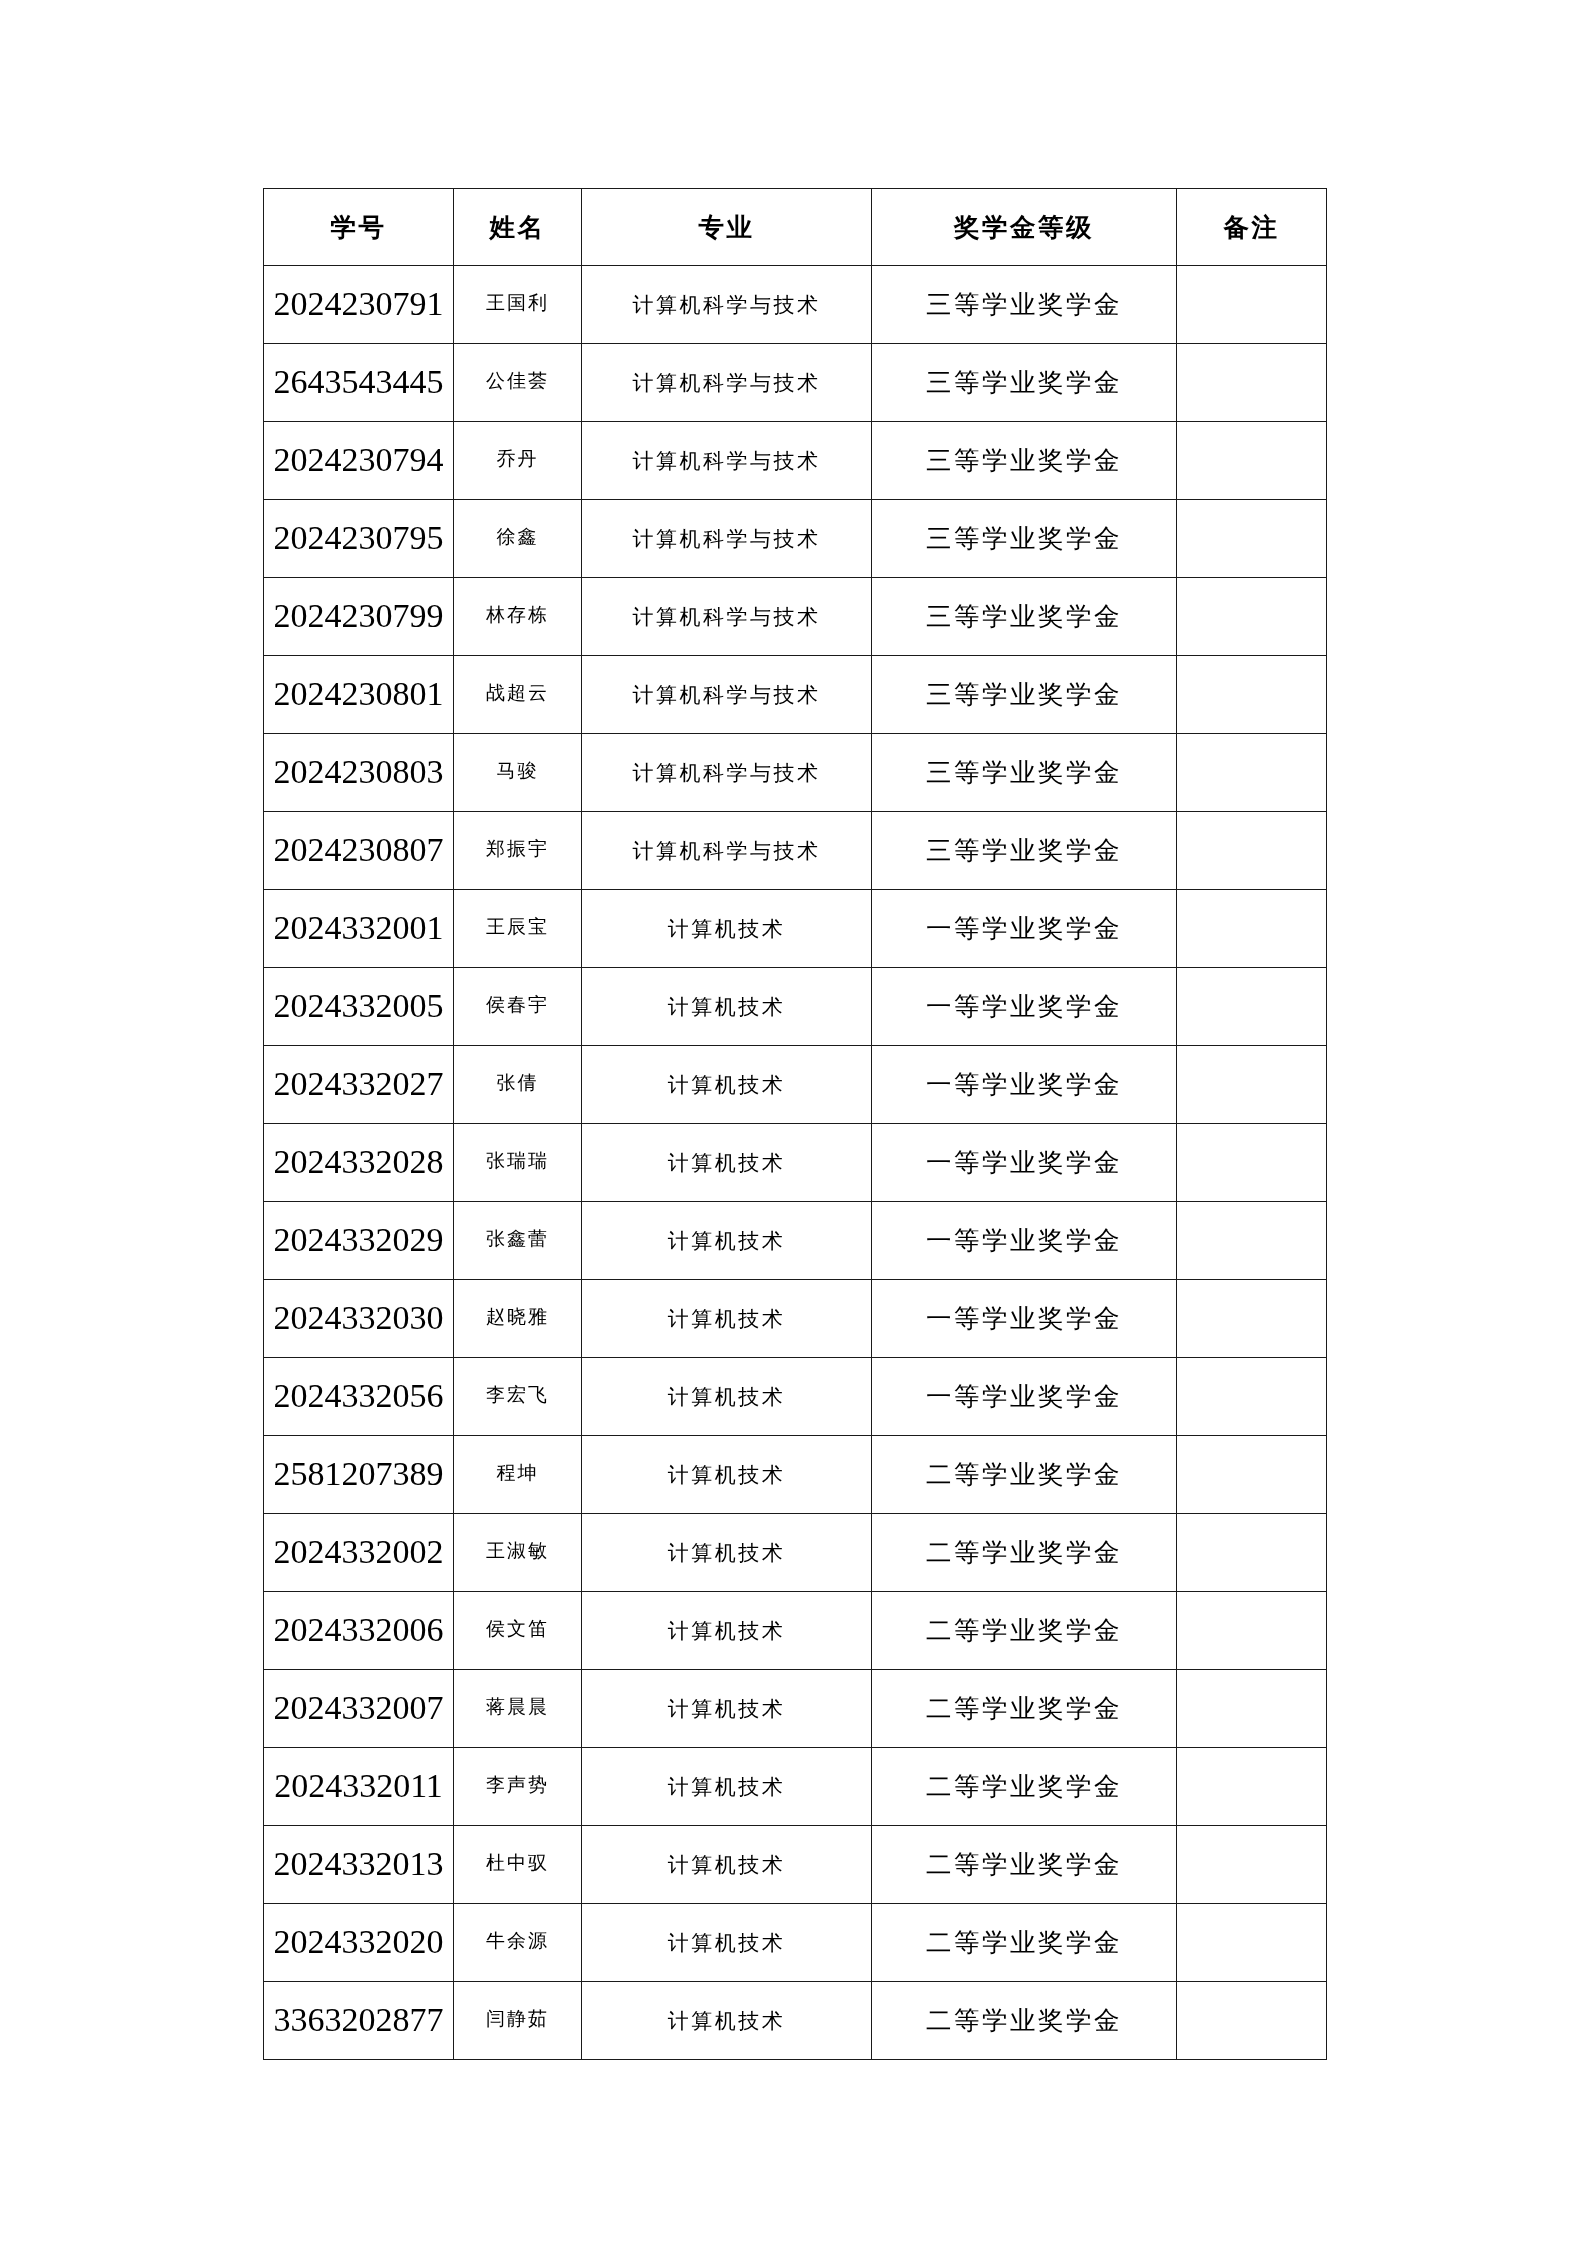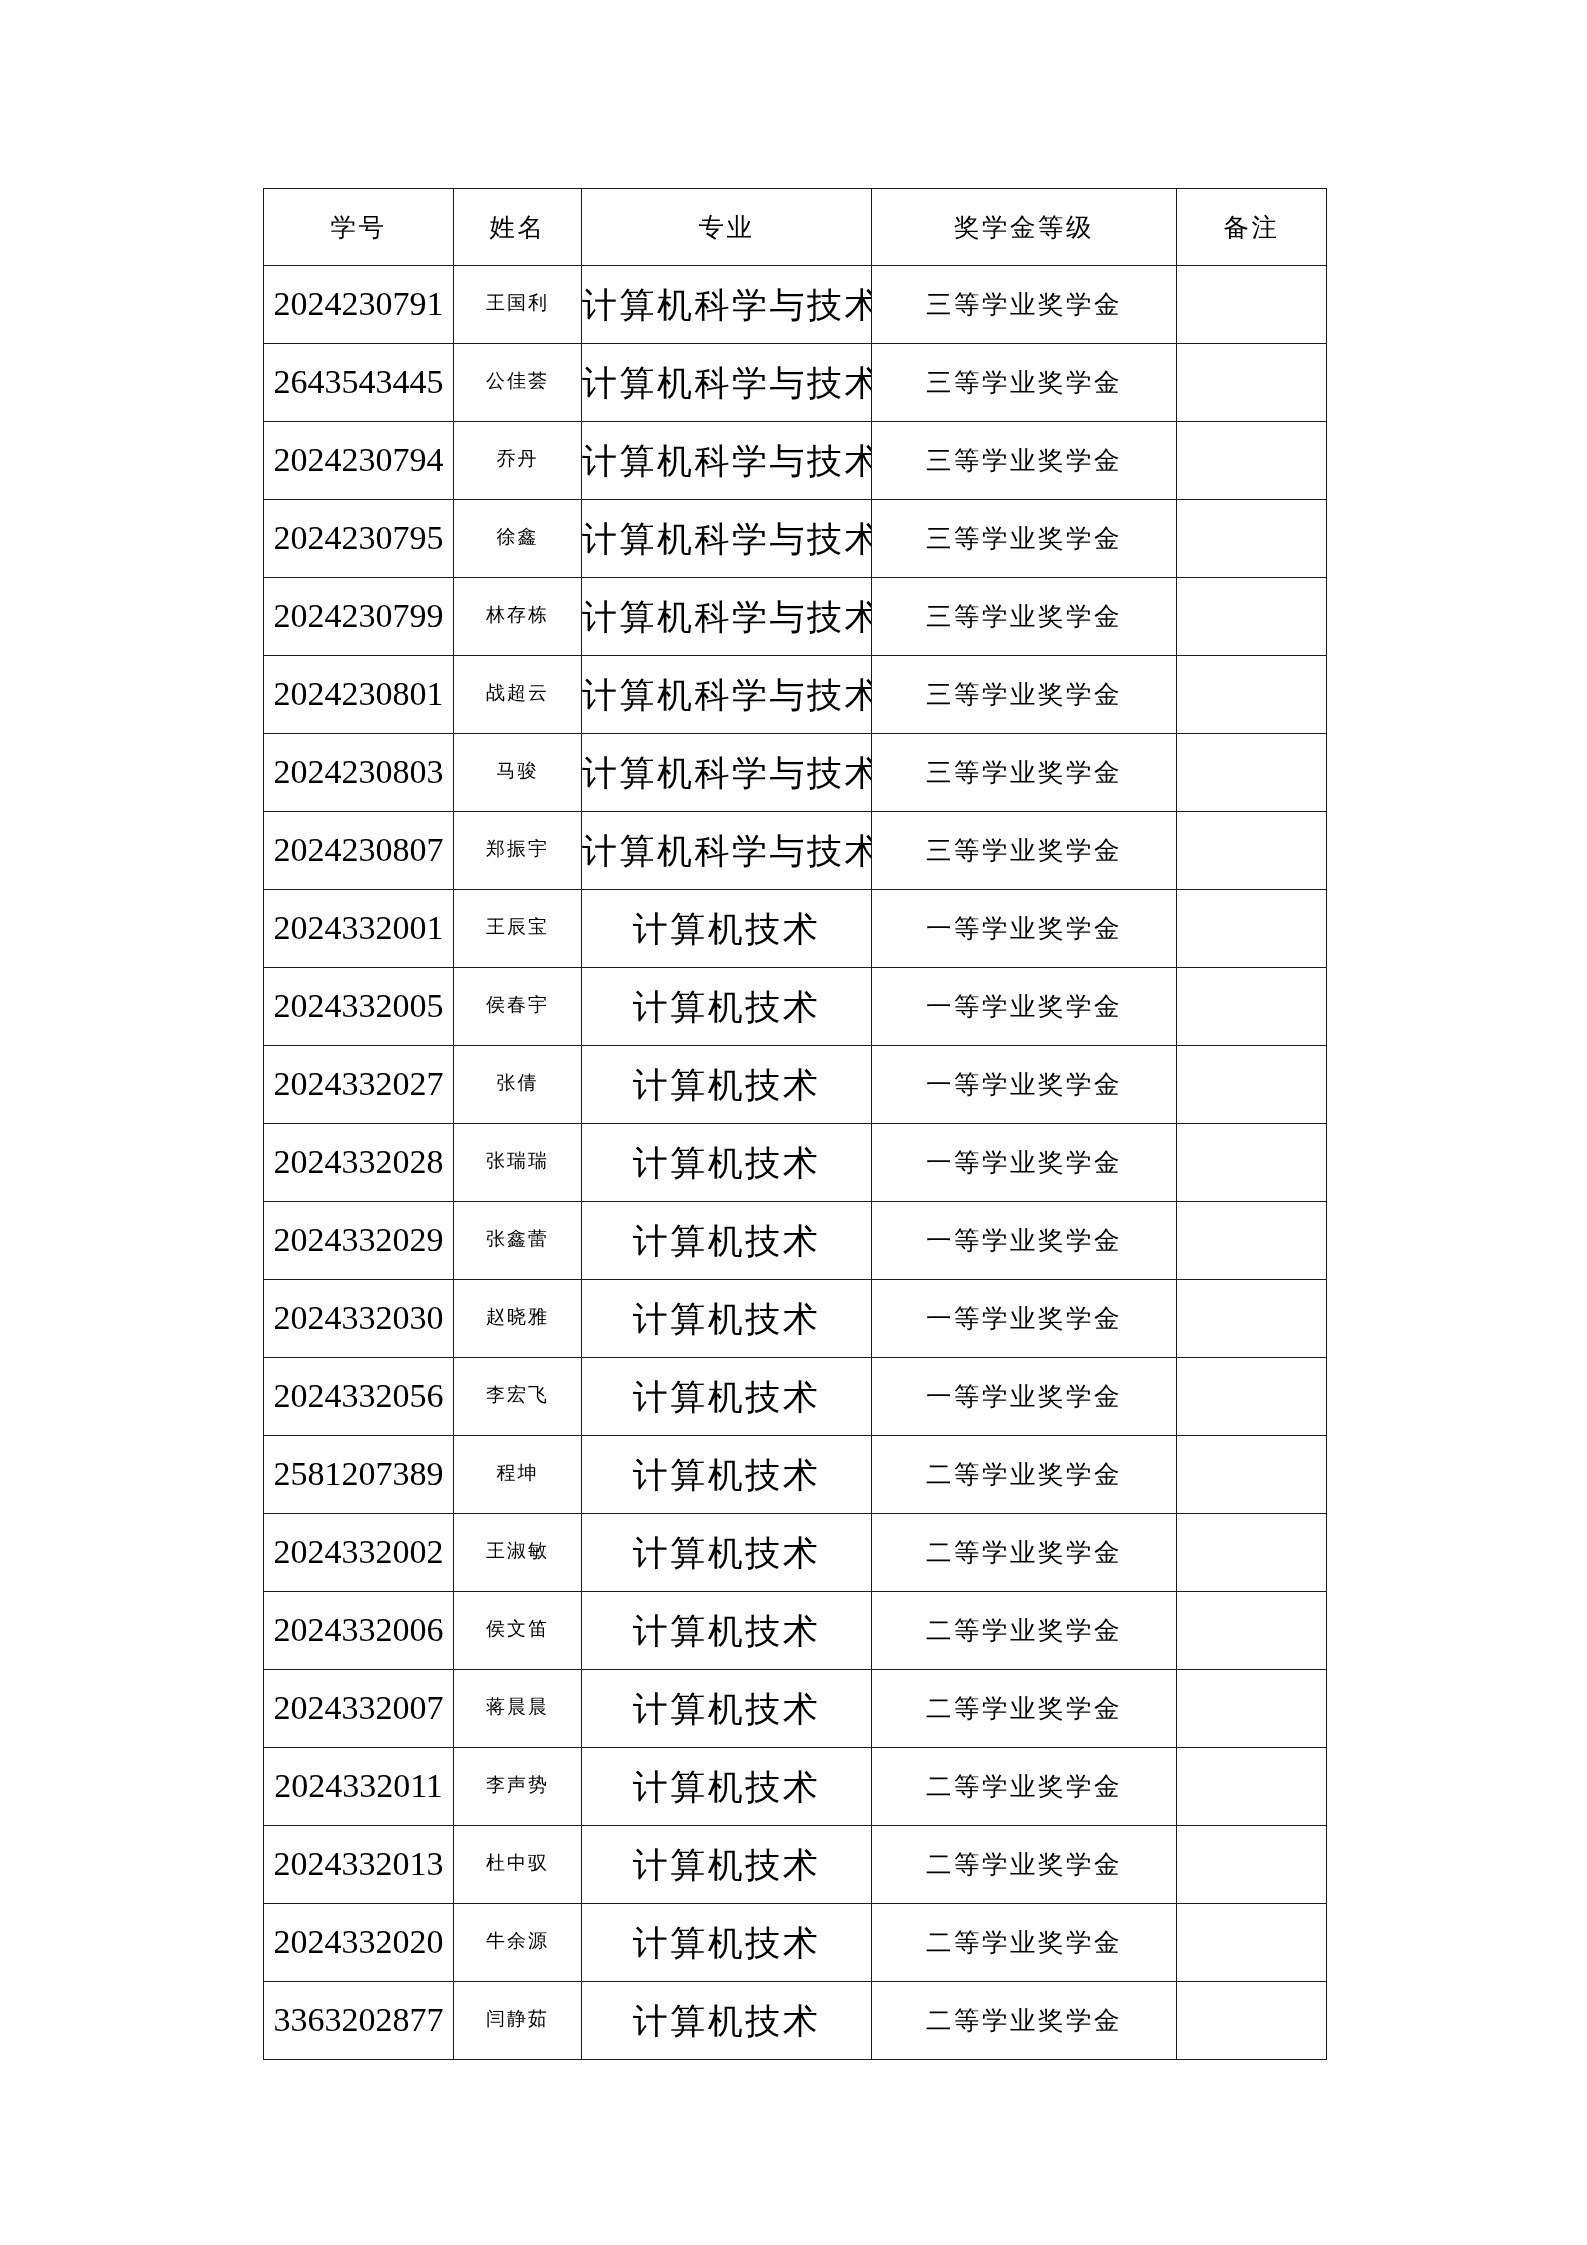--- a/index.html
+++ b/index.html
@@ -49,33 +49,34 @@
     font-weight: normal;
     line-height: 1.2;
     white-space: nowrap;
     overflow: hidden;
   }
   table.award-table thead th {
     height: 76px;
     font-size: 25.5px;
     letter-spacing: 2.5px;
     font-family: "Liberation Sans", "DejaVu Sans", sans-serif;
+    font-weight: bold;
   }
   td.cell-id {
     font-size: 34px;
     font-family: Liberation Serif, serif;
     letter-spacing: 0px;
   }
   td.cell-name {
     font-size: 19px;
     letter-spacing: 2px;
     font-family: Liberation Mono, monospace;
   }
   td.cell-major {
-    font-size: 35px;
+    font-size: 21px;
     letter-spacing: 2.5px;
     font-family: "Liberation Sans", "DejaVu Sans", sans-serif;
   }
   td.cell-level {
     font-size: 25.5px;
     letter-spacing: 2.5px;
     font-family: "Liberation Sans", "DejaVu Sans", sans-serif;
   }
   td.cell-note {
     font-size: 25.5px;

